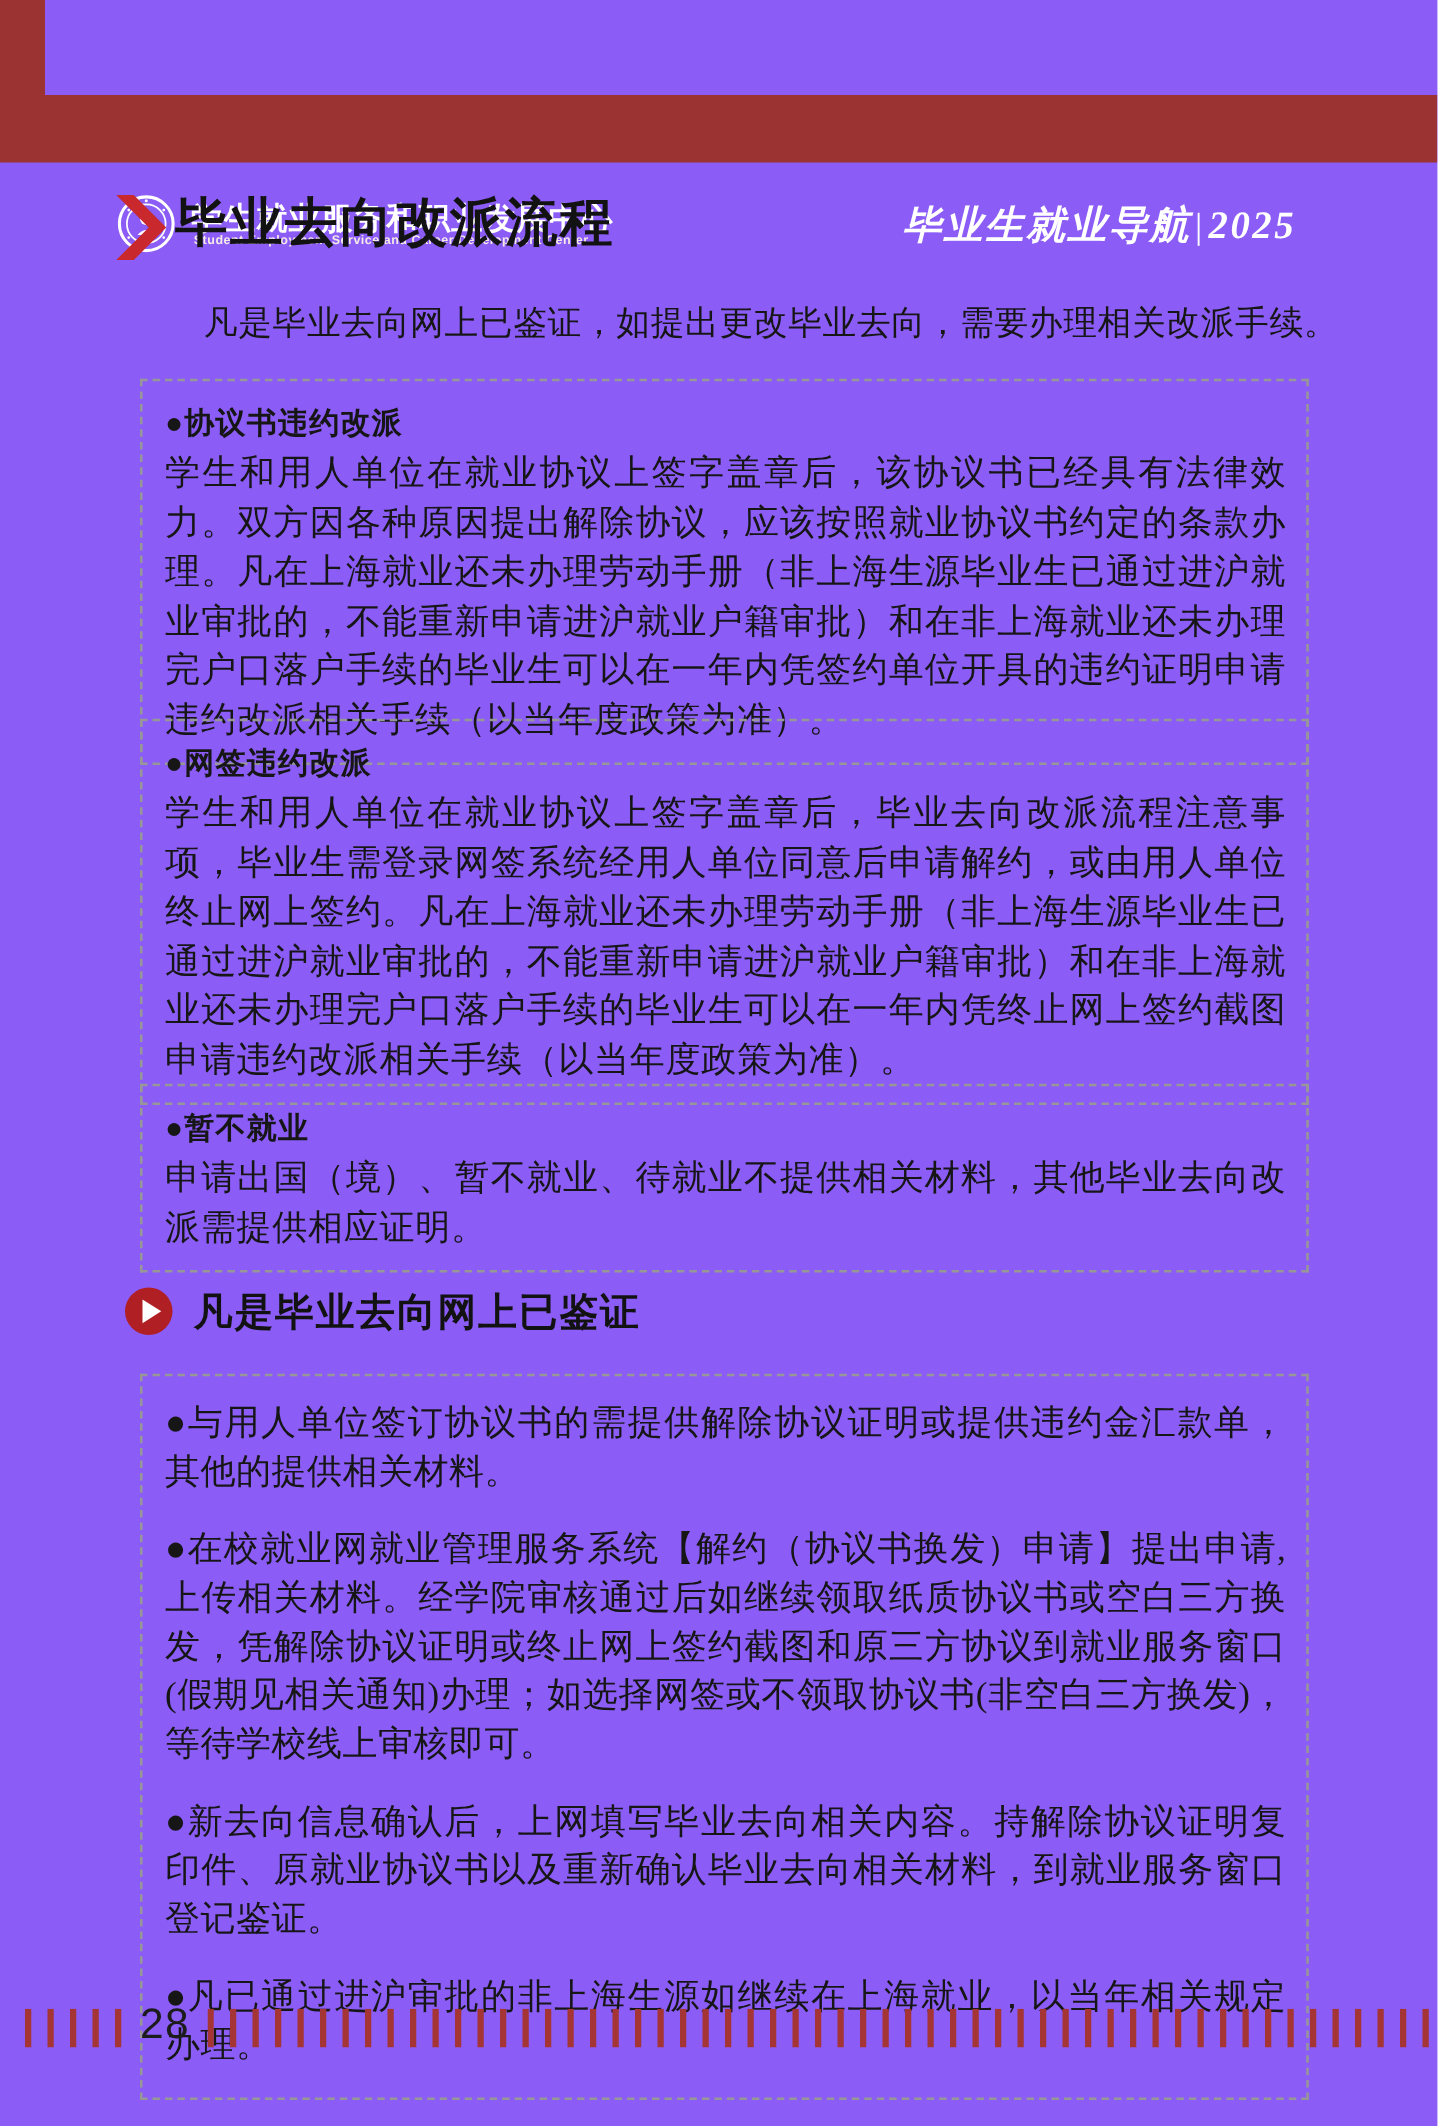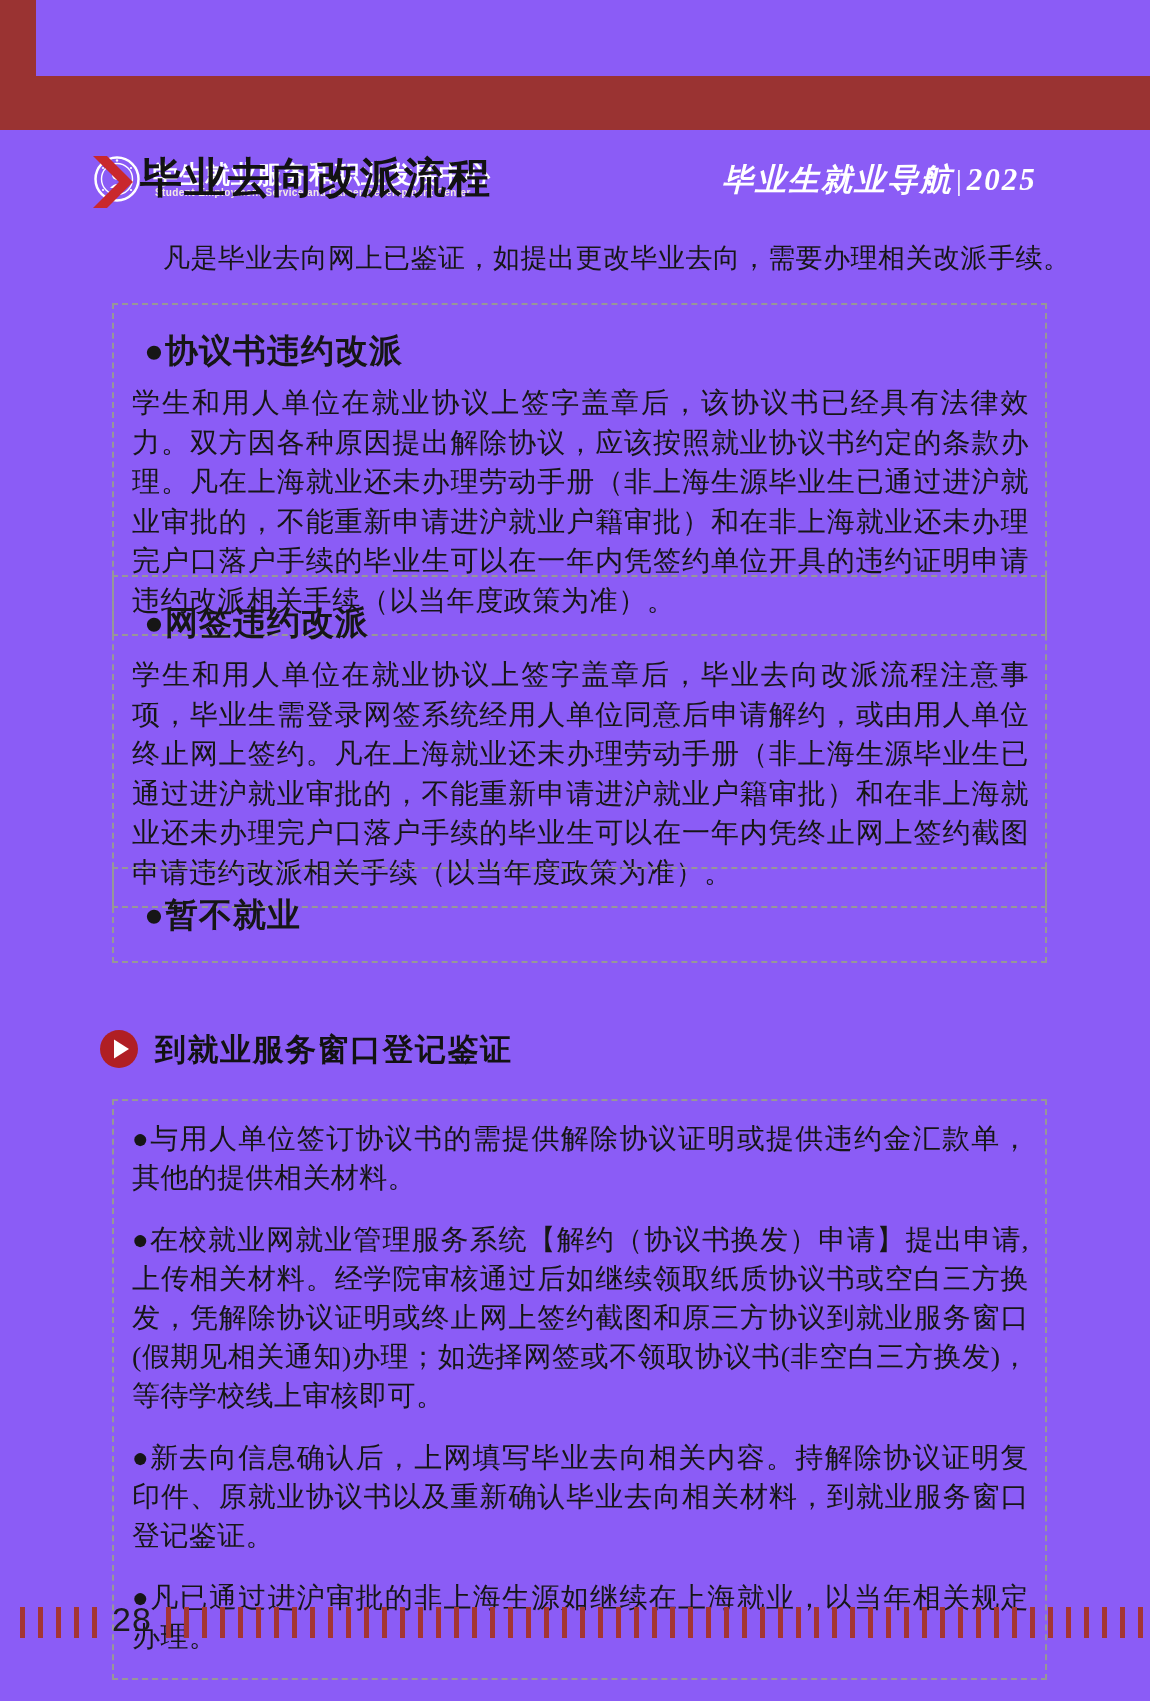--- a/index.html
+++ b/index.html
@@ -65,22 +65,22 @@
   }
   
   .dashed-box{
     position:absolute;left:112px;width:935px;
     box-sizing:border-box;
     border:2px dashed #979797;
     padding:14px 16px 14px 18px;
     background:transparent;
   }
   .box-heading{
-    font-size:33px;font-weight:bold;letter-spacing:1px;
-    line-height:40px;margin:12px;
+    font-size:24px;font-weight:bold;letter-spacing:1px;
+    line-height:40px;margin:0;
   }
   .box-body{
     font-size:28px;font-weight:500;line-height:39.5px;letter-spacing:0.6px;
     text-align:justify;margin:0;
   }
   #box1{top:303px;}
   #box2{top:575px;}
   #box3{top:867px;}
   
   .subtitle-row{position:absolute;left:99px;top:1027px;height:44px;}
@@ -153,28 +153,29 @@
     <p class="box-body">学生和用人单位在就业协议上签字盖章后，该协议书已经具有法律效力。双方因各种原因提出解除协议，应该按照就业协议书约定的条款办理。凡在上海就业还未办理劳动手册（非上海生源毕业生已通过进沪就业审批的，不能重新申请进沪就业户籍审批）和在非上海就业还未办理完户口落户手续的毕业生可以在一年内凭签约单位开具的违约证明申请违约改派相关手续（以当年度政策为准）。</p>
   </div>
 
   <div class="dashed-box" id="box2">
     <p class="box-heading">●网签违约改派</p>
     <p class="box-body">学生和用人单位在就业协议上签字盖章后，毕业去向改派流程注意事项，毕业生需登录网签系统经用人单位同意后申请解约，或由用人单位终止网上签约。凡在上海就业还未办理劳动手册（非上海生源毕业生已通过进沪就业审批的，不能重新申请进沪就业户籍审批）和在非上海就业还未办理完户口落户手续的毕业生可以在一年内凭终止网上签约截图申请违约改派相关手续（以当年度政策为准）。</p>
   </div>
 
   <div class="dashed-box" id="box3">
     <p class="box-heading">●暂不就业</p>
+    <p class="box-body">申请出国（境）、暂不就业、待就业不提供相关材料，其他毕业去向改派需提供相应证明。</p>
   </div>
 
   <div class="subtitle-row">
     <svg class="play-badge" width="40" height="40" viewBox="0 0 40 40">
       <circle cx="20" cy="20" r="19" fill="#b01f24"></circle>
       <polygon points="15,10.5 30,20 15,29.5" fill="#ffffff"></polygon>
     </svg>
-    <div class="subtitle-text">到就业服务窗口登记鉴证</div>
+    <div class="subtitle-text">凡是毕业去向网上已鉴证</div>
   </div>
 
   <div class="dashed-box" id="notes-box">
     <p class="note-item">●与用人单位签订协议书的需提供解除协议证明或提供违约金汇款单，其他的提供相关材料。</p>
     <p class="note-item">●在校就业网就业管理服务系统【解约（协议书换发）申请】提出申请,上传相关材料。经学院审核通过后如继续领取纸质协议书或空白三方换发，凭解除协议证明或终止网上签约截图和原三方协议到就业服务窗口(假期见相关通知)办理；如选择网签或不领取协议书(非空白三方换发)，等待学校线上审核即可。</p>
     <p class="note-item">●新去向信息确认后，上网填写毕业去向相关内容。持解除协议证明复印件、原就业协议书以及重新确认毕业去向相关材料，到就业服务窗口登记鉴证。</p>
     <p class="note-item">●凡已通过进沪审批的非上海生源如继续在上海就业，以当年相关规定办理。</p>
   </div>
 
   <div class="footer-ticks" id="ticks-left"><span class="tick"></span><span class="tick"></span><span class="tick"></span><span class="tick"></span><span class="tick"></span></div>

